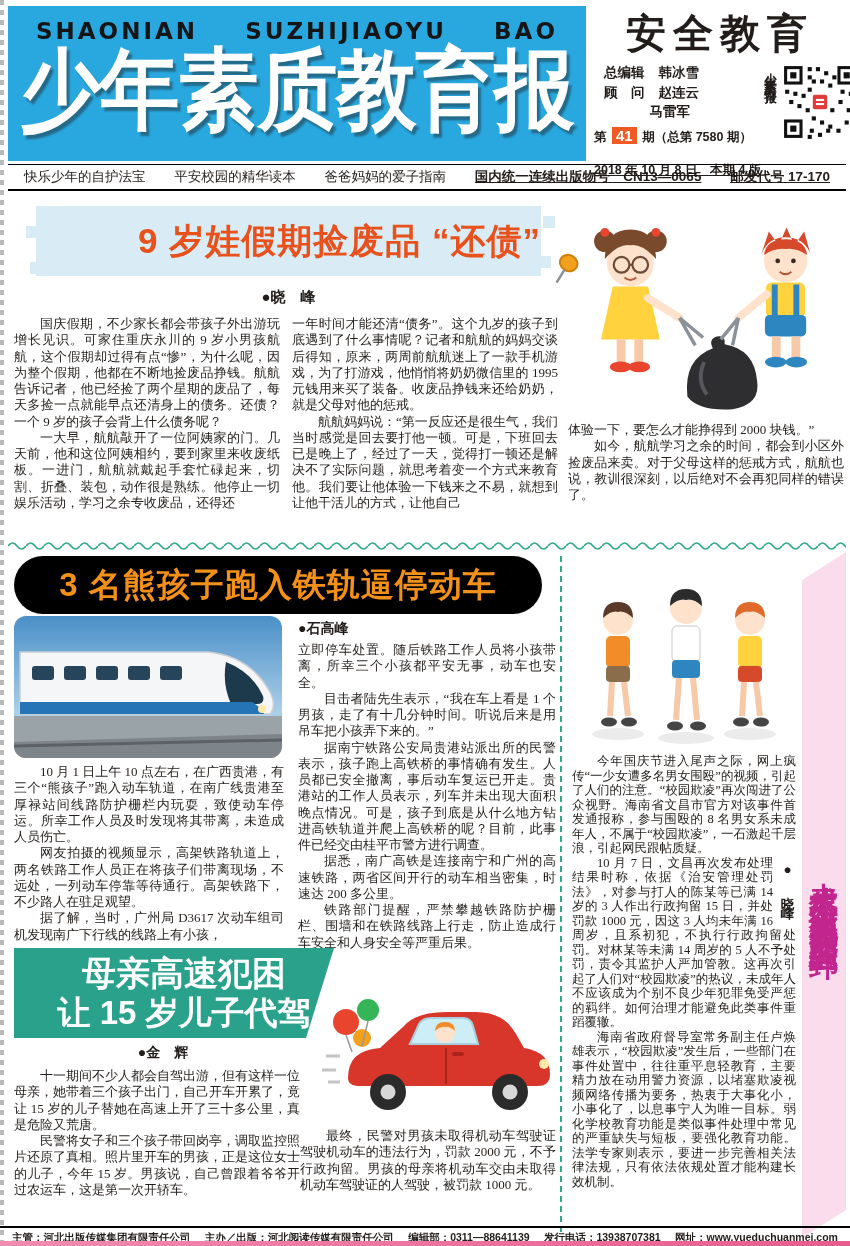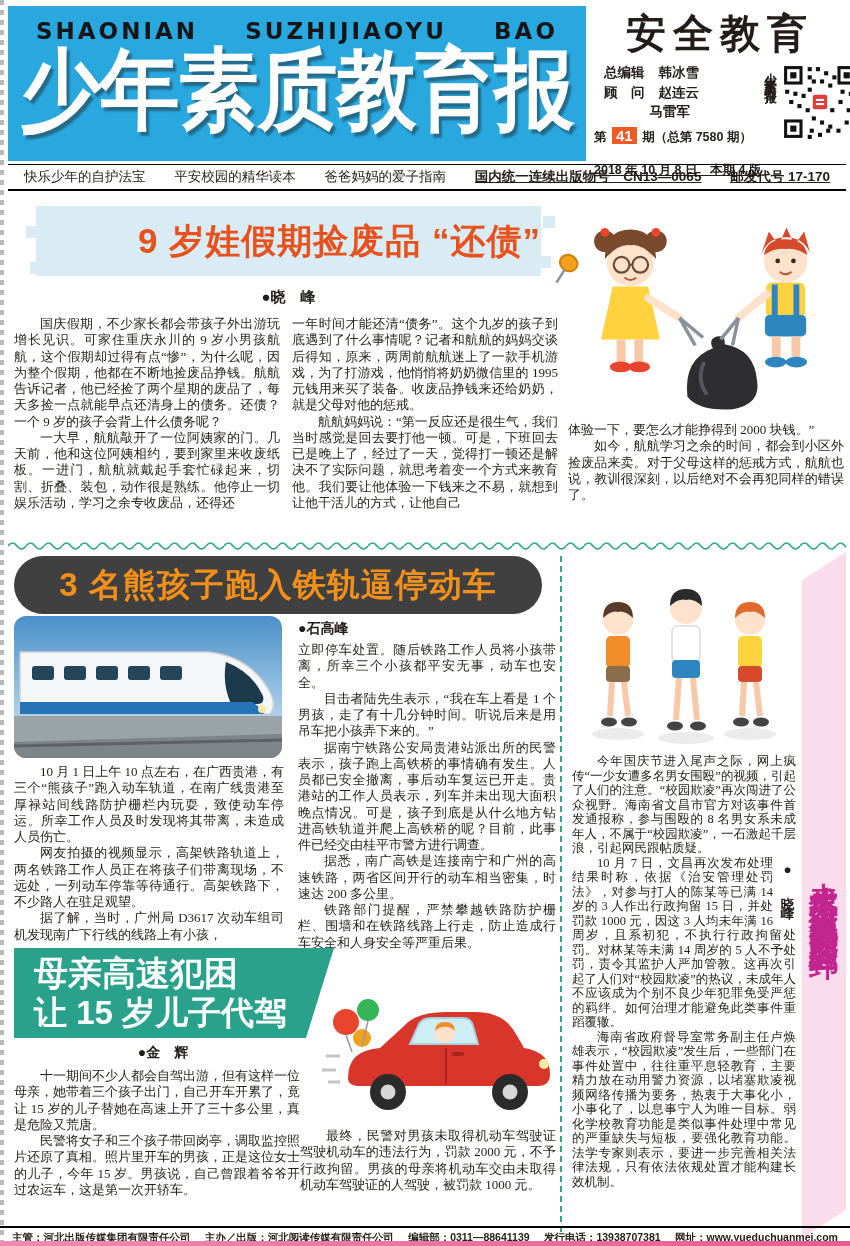--- a/index.html
+++ b/index.html
@@ -49,21 +49,21 @@
   .a1-byline{position:absolute;left:36px;top:288px;width:505px;text-align:center;font-weight:bold;font-size:15px;}
   .a1-c1{left:14px;top:316px;width:266px;height:228px;}
   .a1-c2{left:292px;top:316px;width:266px;height:228px;}
   .a1-art{position:absolute;left:568px;top:200px;width:278px;height:218px;}
   .a1-c3{left:568px;top:422px;width:276px;height:118px;}
   .pushpin{position:absolute;left:552px;top:252px;transform:rotate(32deg);}
 
   .wavy{position:absolute;left:8px;top:538px;width:838px;height:12px;}
 
   
-  .a2-banner{position:absolute;left:14px;top:556px;width:528px;height:58px;background:#404040;border-radius:30px;
+  .a2-banner{position:absolute;left:14px;top:556px;width:528px;height:58px;background:#000000;border-radius:30px;
     display:flex;align-items:center;justify-content:center;font-weight:900;font-size:33px;color:#f39019;letter-spacing:1px;}
   .a2-byline{position:absolute;left:298px;top:620px;width:256px;font-weight:bold;font-size:14px;}
   .a2-train{position:absolute;left:14px;top:616px;width:268px;height:142px;border-radius:12px;overflow:hidden;}
   .a2-c1{left:14px;top:764px;width:270px;height:180px;}
   .a2-c2{left:298px;top:642px;width:258px;height:350px;}
   .divider{position:absolute;left:560px;top:556px;height:676px;width:0;border-left:2px dashed #2fa98c;}
 
   
   .a4-art{position:absolute;left:576px;top:556px;width:220px;height:192px;}
   .a4-body{left:572px;top:754px;width:224px;height:476px;}
@@ -72,21 +72,21 @@
     padding:6px 0 12px 5px;}
   .strip{position:absolute;left:802px;top:552px;width:44px;height:686px;background:#fbdcec;
     clip-path:polygon(0 28px,100% 0,100% calc(100% - 28px),0 100%);
     display:flex;align-items:center;justify-content:center;}
   .strip-title{writing-mode:vertical-rl;font-weight:900;font-size:29px;color:#c2268e;letter-spacing:4px;}
 
   
   .a3-banner{position:absolute;left:14px;top:948px;width:320px;height:90px;background:#2aa18b;
     clip-path:polygon(0 0,100% 0,calc(100% - 28px) 100%,0 100%);
     color:#fff;font-weight:900;display:flex;flex-direction:column;justify-content:center;
-    padding-left:20px;box-sizing:border-box;line-height:1.18;}
+    padding-left:20px;box-sizing:border-box;line-height:1.18;align-items:center;}
   .a3-t1{font-size:34px;}
   .a3-t2{font-size:33px;}
   .a3-byline{position:absolute;left:14px;top:1044px;width:298px;text-align:center;font-weight:bold;font-size:14px;}
   .a3-c1{left:14px;top:1068px;width:286px;height:162px;}
   .a3-car{position:absolute;left:318px;top:986px;width:240px;height:138px;}
   .a3-c2{left:300px;top:1128px;width:256px;height:102px;}
 
   
   .footer{position:absolute;left:0;top:1226px;width:850px;border-top:2px solid #000;
     padding:3px 12px 0 12px;box-sizing:border-box;display:flex;justify-content:space-between;

